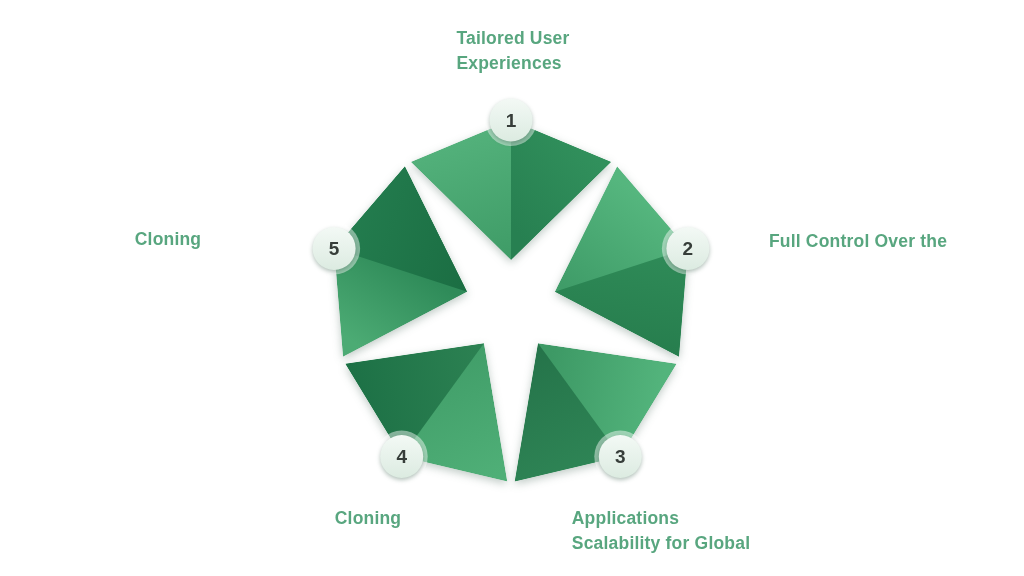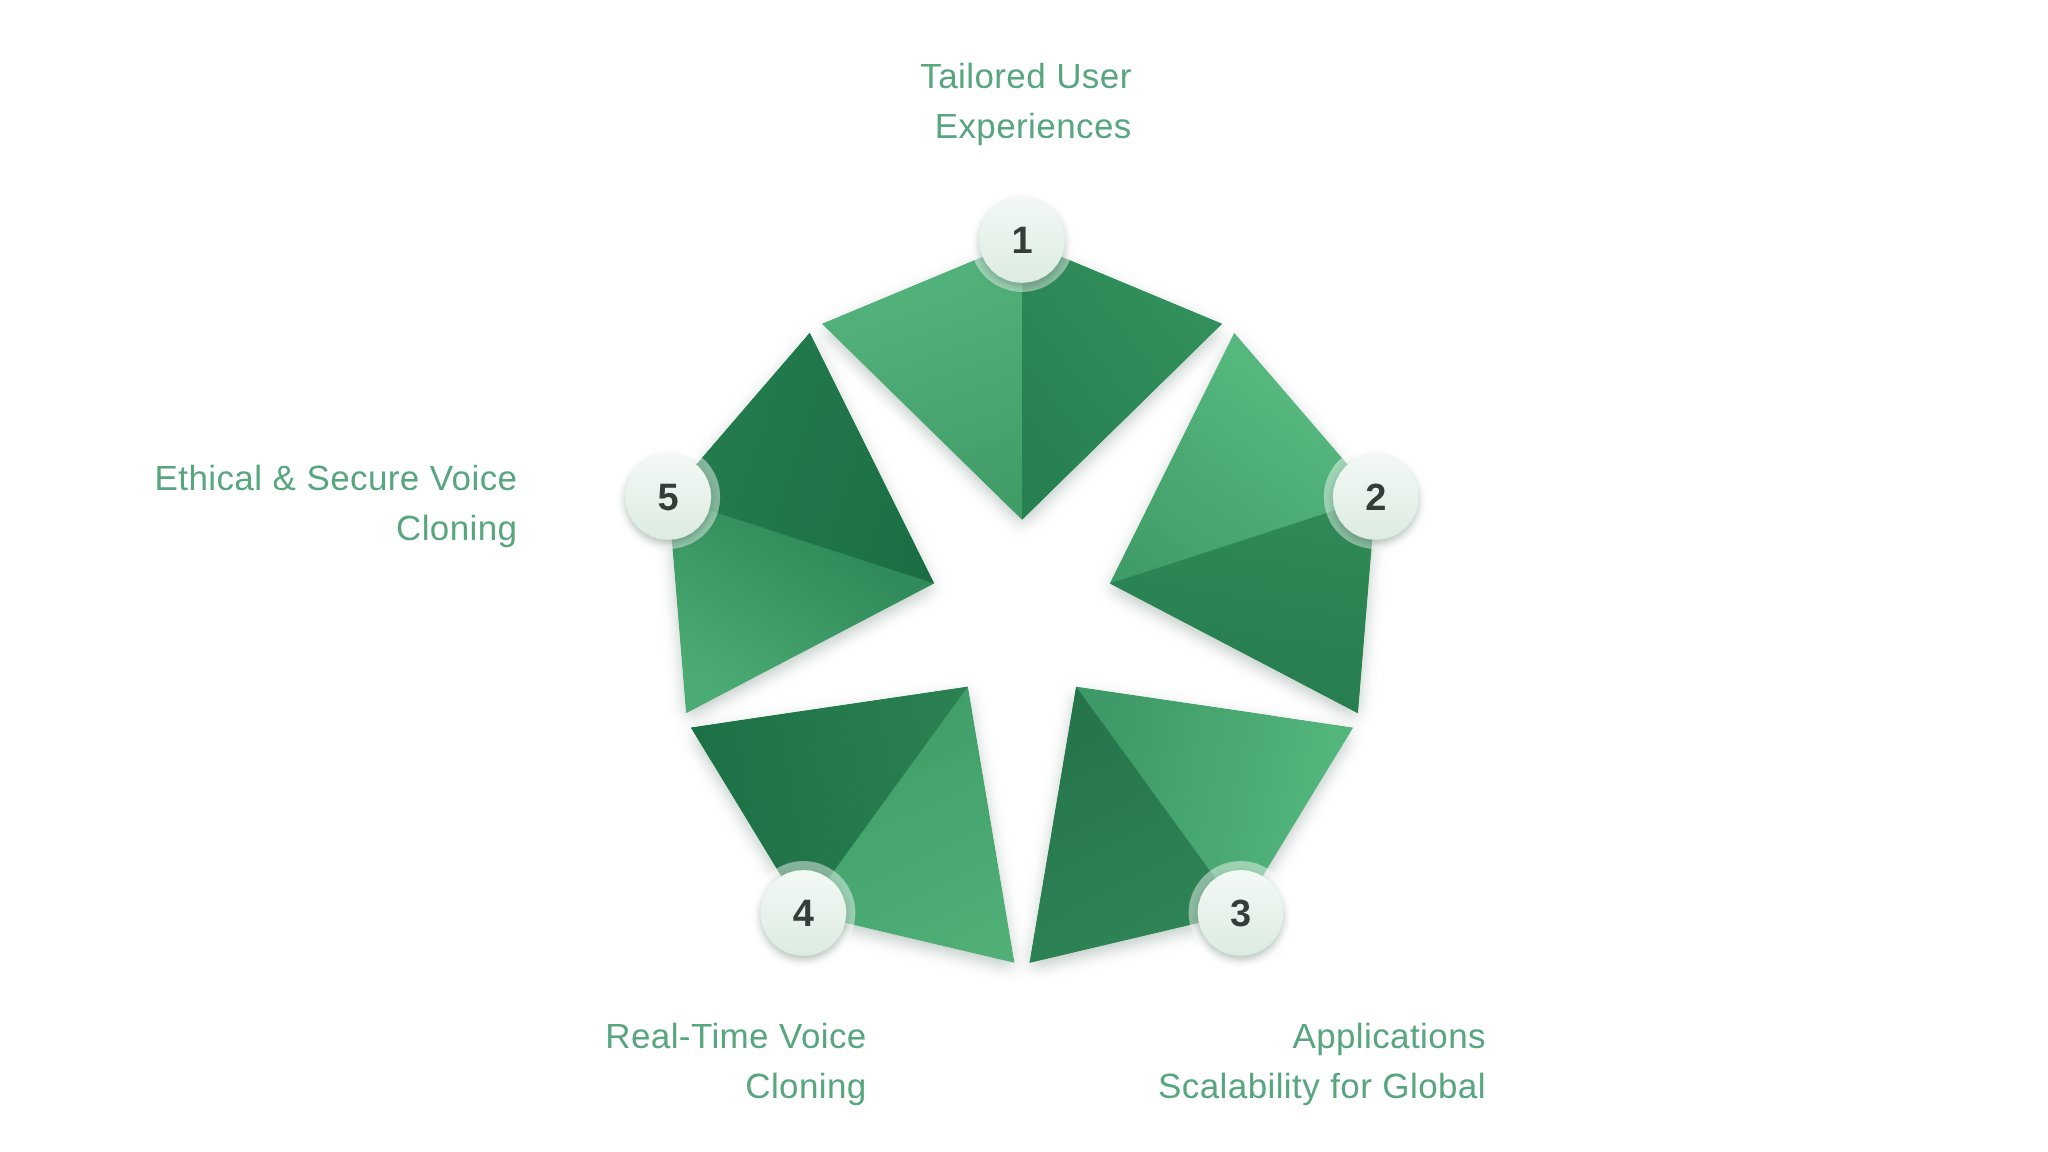--- a/index.html
+++ b/index.html
@@ -8,23 +8,23 @@
     width: 1024px;
     height: 576px;
     background: #ffffff;
     overflow: hidden;
     font-family: "Liberation Sans", "DejaVu Sans", sans-serif;
   }
   .diagram-svg { position: absolute; left: 0; top: 0; }
   .seg-label {
     position: absolute;
     transform: translateX(-50%);
-    text-align: right;
+    text-align: left;
     color: #58a67f;
-    font-weight: 400;
+    font-weight: 700;
     font-size: 17.5px;
     line-height: 25px;
     letter-spacing: 0.2px;
   }
   .seg-label span { display: block; white-space: nowrap; }
   .badge-number {
     font-size: 19px;
     font-weight: 700;
     fill: #363d39;
     text-anchor: middle;
@@ -166,30 +166,29 @@
       <text class="badge-number" x="334.1" y="255">5</text>
     </g>
   </svg>
 
   <div class="seg-label" style="left: 513px; top: 26px;">
     <span>Tailored User</span>
     <span>Experiences</span>
   </div>
 
   <div class="seg-label" style="left: 858px; top: 229px;">
+    <span>Full Control Over the</span>
   </div>
 
   <div class="seg-label" style="left: 661px; top: 506px;">
     <span>Applications</span>
     <span>Scalability for Global</span>
   </div>
 
   <div class="seg-label" style="left: 368px; top: 506px;">
-    <span>Real-Time Voice</span>
     <span>Cloning</span>
   </div>
 
   <div class="seg-label" style="left: 168px; top: 227px;">
-    <span>Ethical &amp; Secure Voice</span>
     <span>Cloning</span>
   </div>
 
 </div>
 
 </body></html>

